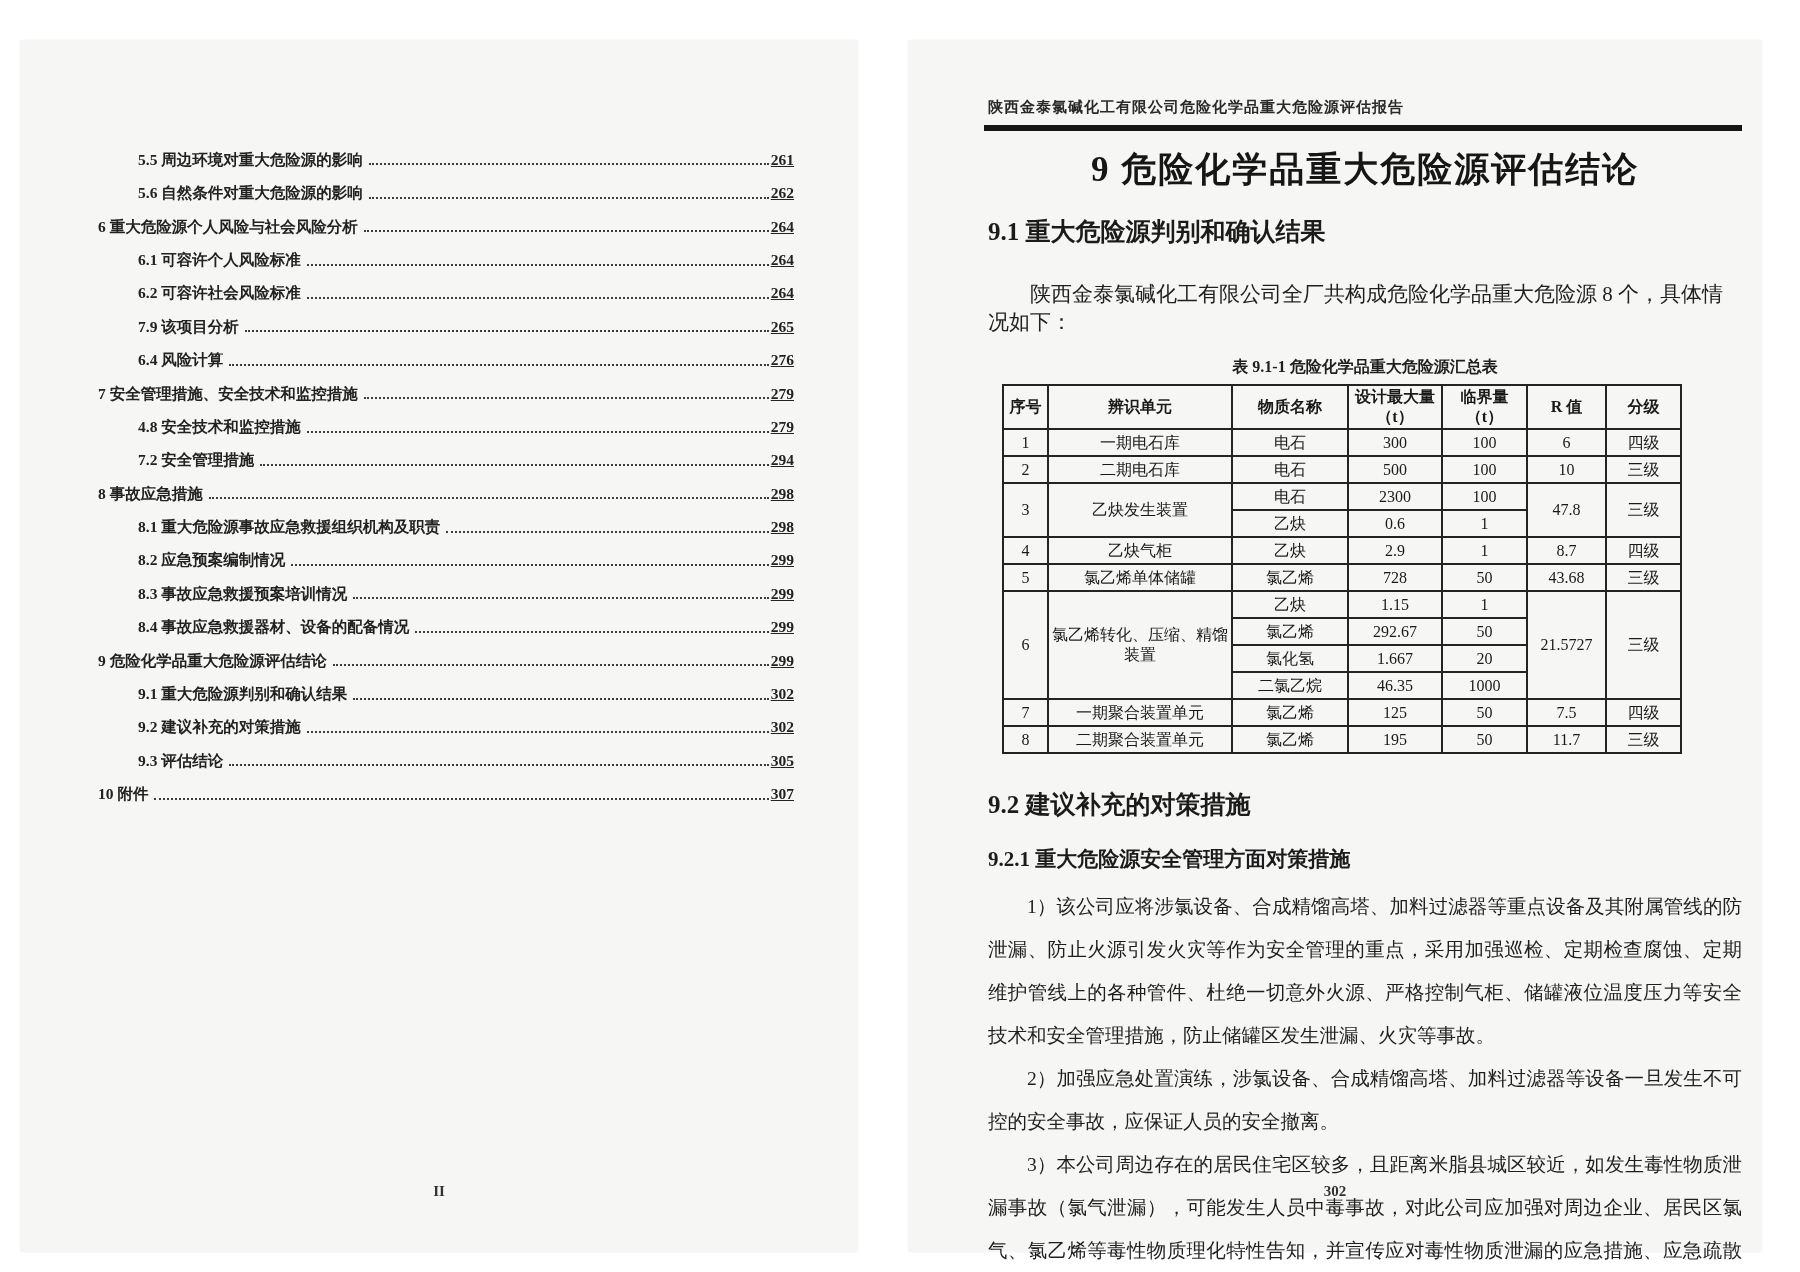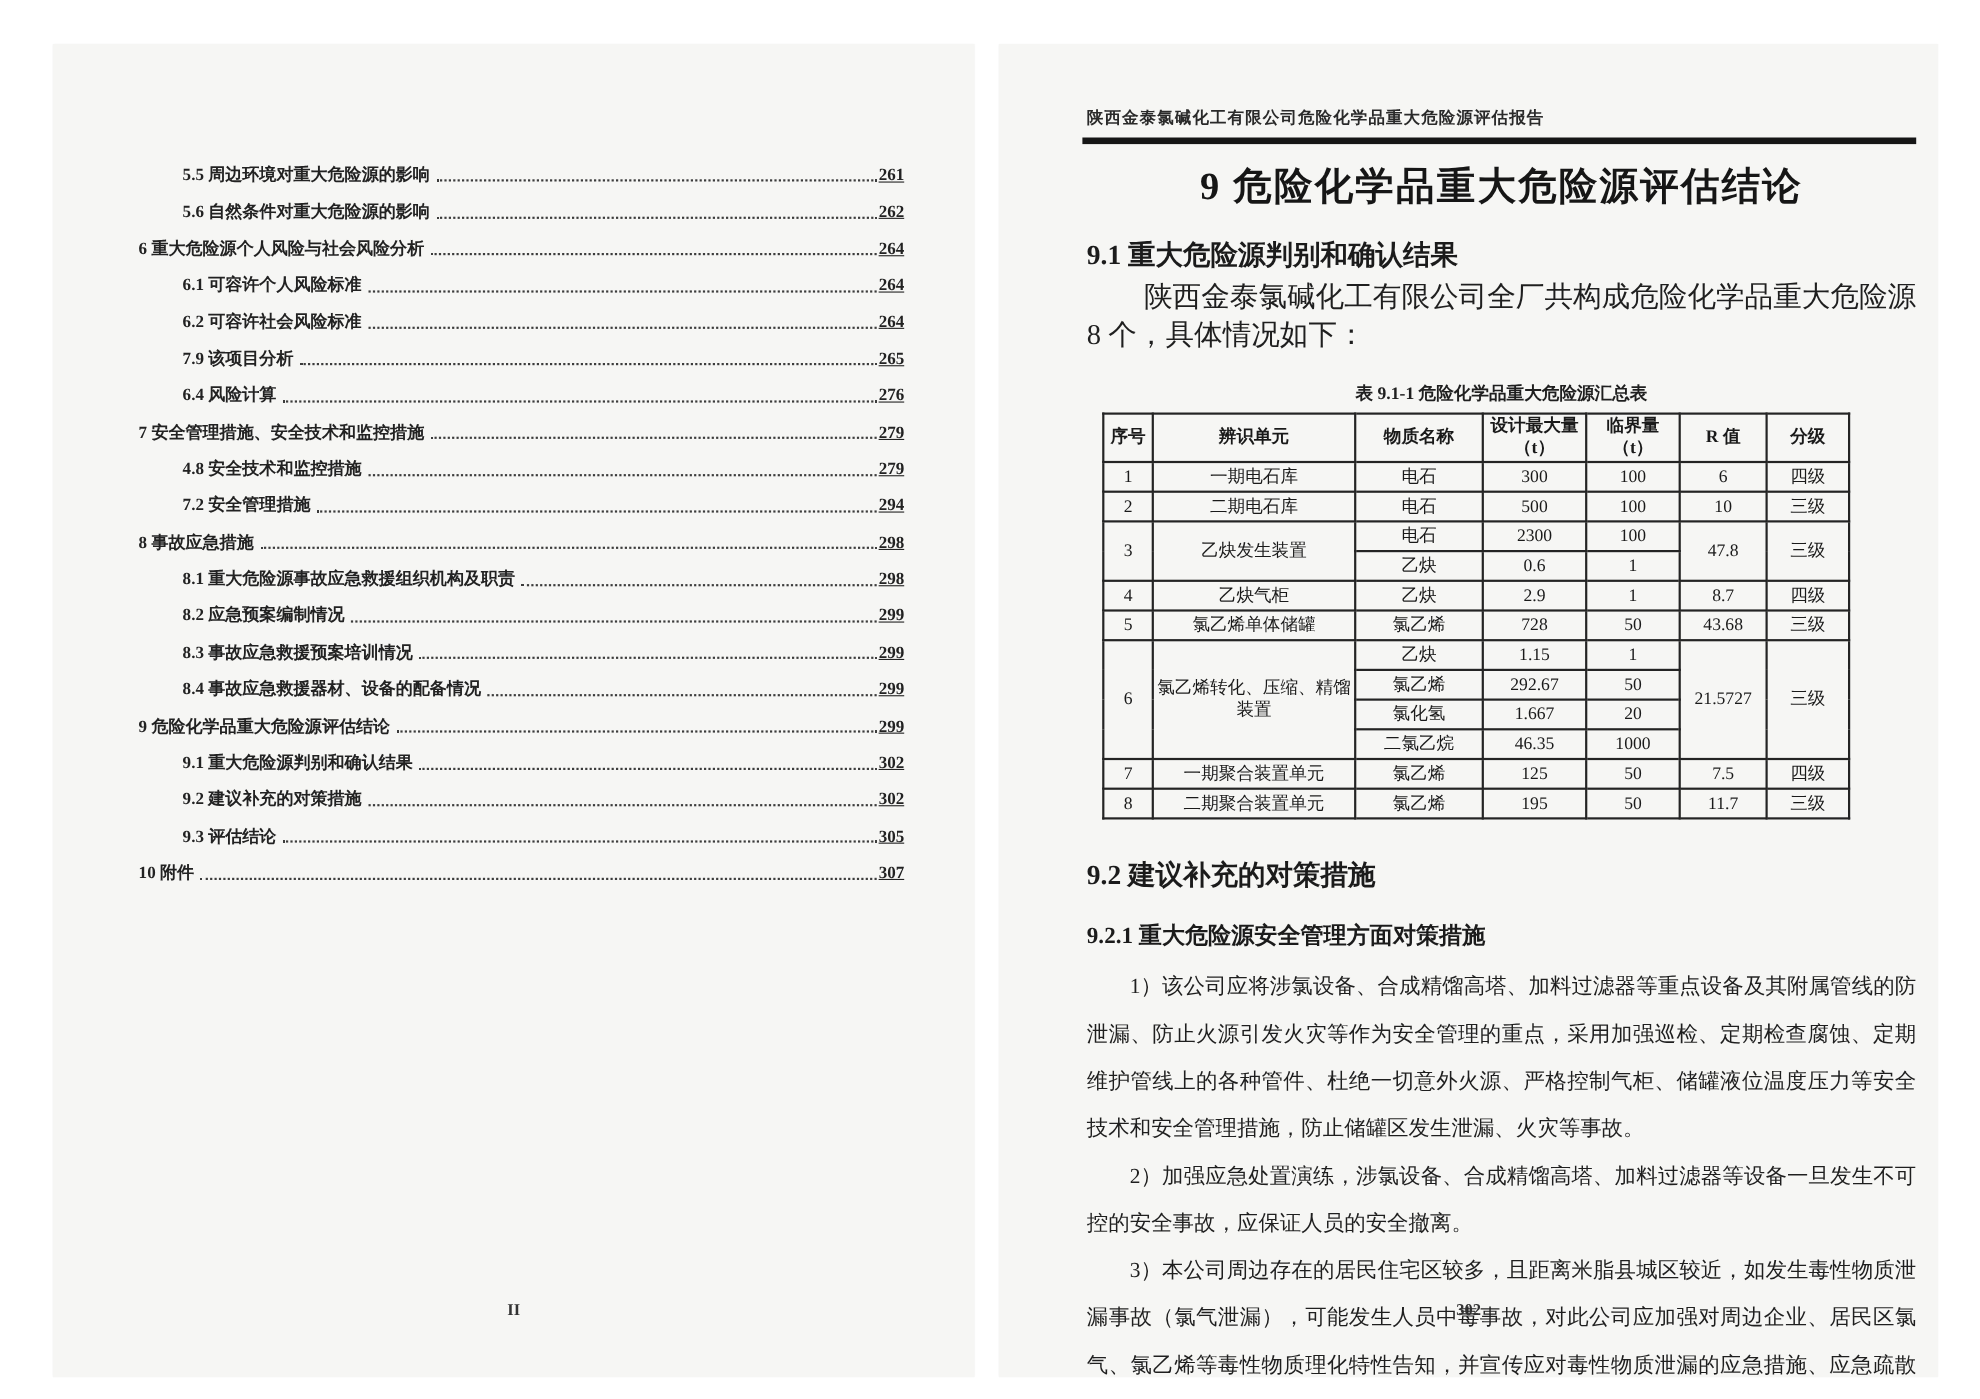--- a/index.html
+++ b/index.html
@@ -8,21 +8,21 @@
     background:#ffffff;
     font-family:"Liberation Serif","DejaVu Serif",serif;
     color:#1f1f1f;
     -webkit-font-smoothing:antialiased;
   }
   .page {
     position:absolute; top:40px; height:1212px;
     background:#f6f6f4;
     box-shadow:0 0 2px rgba(0,0,0,0.05);
   }
-  .page-left  { left:48px;  width:838px; }
+  .page-left  { left:20px;  width:838px; }
   .page-right { left:908px; width:854px; }
 
   
   .toc-wrap { margin:96px 64px 0 78px; }
   .toc-row {
     display:flex; align-items:flex-end;
     height:33.4px; font-size:15.5px; font-weight:bold;
     color:#222;
   }
   .toc-row.lvl2 { padding-left:40px; }
@@ -42,21 +42,21 @@
     letter-spacing:1px; color:#2a2a2a;
   }
   .rule { height:6px; background:#161616; margin:8px 0 0 -4px; }
   .chapter-title {
     text-align:center; font-size:35px; font-weight:bold;
     letter-spacing:2px; margin-top:15px; color:#161616;
   }
   .h91, .h92 { font-size:25px; font-weight:bold; margin-top:22px; color:#1b1b1b; }
   .h92 { margin-top:34px; }
   .h921 { font-size:21px; font-weight:bold; margin-top:24px; color:#1b1b1b; }
-  .intro { font-size:26px; margin-top:4px; text-indent:2em; }
+  .intro { font-size:21px; margin-top:32px; text-indent:2em; }
   .tbl-caption { text-align:center; font-size:16px; font-weight:bold; margin-top:12px; }
 
   table.hazard {
     border-collapse:collapse; table-layout:fixed;
     width:678px; margin:6px 0 0 14px;
     font-size:16px; color:#1a1a1a;
   }
   table.hazard th, table.hazard td {
     border:2px solid #242424; text-align:center;
     padding:1px 3px; line-height:1.22;

